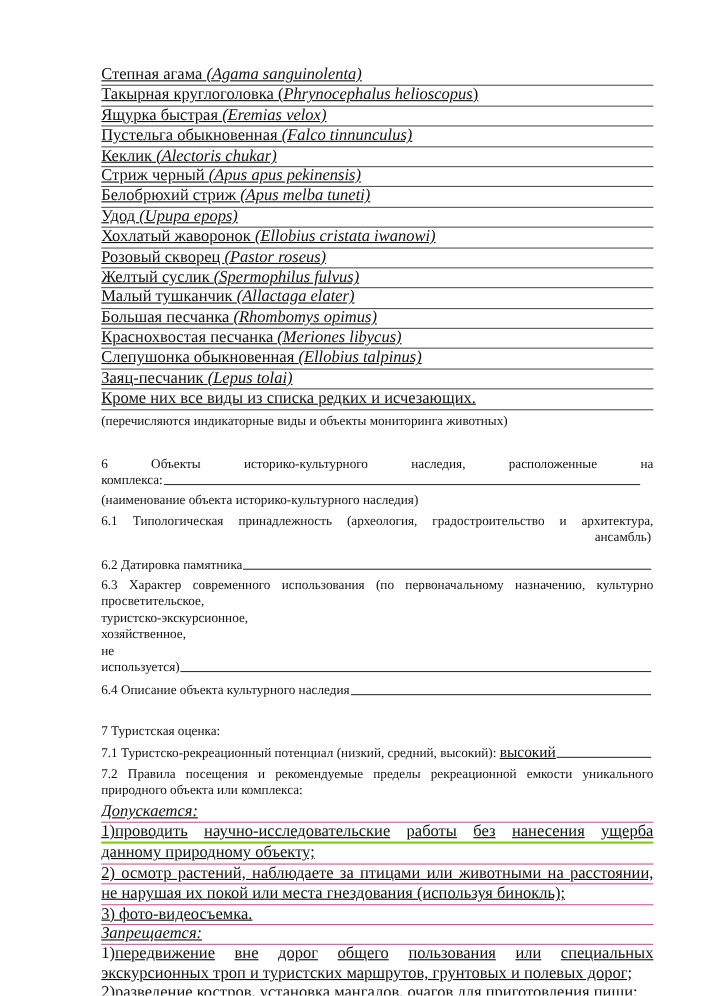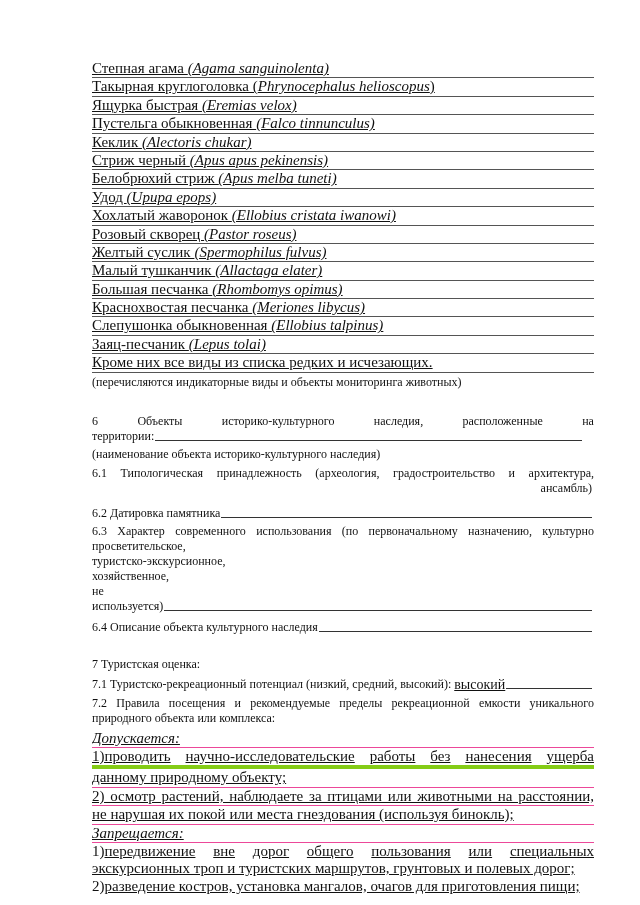--- a/index.html
+++ b/index.html
@@ -16,21 +16,21 @@
     .it { font-style: italic; }
     .caption { font-size: 12px; text-align: left; line-height: 16px; }
     .small { font-size: 12px; line-height: 15px; }
     .row { display: flex; align-items: flex-end; }
     .row .grow { flex: 1; border-bottom: 1px solid #333; margin-bottom: 3px; margin-left: 1px; }
     .ul-line {
       font-size: 15px; line-height: 17.4px; border-bottom: 1px solid #ec4899;
       white-space: nowrap; overflow: hidden;
     }
     .ul-line u { text-decoration: underline; }
-    .just15 { font-size: 15px; line-height: 17.4px; text-align: justify; text-align-last: justify; border-bottom: 4px solid #84cc16; white-space: nowrap; }
+    .just15 { font-size: 15px; line-height: 17.4px; text-align: justify; text-align-last: justify; border-bottom: 2px solid #84cc16; white-space: nowrap; }
   </style>
 </head>
 <body>
 
 <div class="page">
 
   <div>
     <div class="line-big"><span class="u">Степная агама </span><span class="u it">(Agama sanguinolenta)</span></div>
     <div class="line-big"><span class="u">Такырная круглоголовка (</span><span class="u it">Phrynocephalus helioscopus</span><span class="u">)</span></div>
     <div class="line-big"><span class="u">Ящурка быстрая </span><span class="u it">(Eremias velox)</span></div>
@@ -56,21 +56,21 @@
   <div class="small">
     <div style="display:flex; justify-content:space-between;">
       <span>6</span>
       <span>Объекты</span>
       <span>историко-культурного</span>
       <span>наследия,</span>
       <span>расположенные</span>
       <span>на</span>
     </div>
     <div class="row" style="margin-right:12px;">
-      <span>территории:</span>
+      <span>комплекса:</span>
       <span class="grow"></span>
     </div>
     <div class="caption" style="margin-top:2px;">(наименование объекта историко-культурного наследия)</div>
 
     <div style="margin-top:4px; display:flex; justify-content:space-between;">
       <span style="text-align:justify; text-align-last:justify; width:100%; display:block;">6.1 Типологическая принадлежность (археология, градостроительство и архитектура,</span>
     </div>
     <div class="row" style="margin-right:2px;flex-direction:column;">
       <span>ансамбль)</span>
       <span class="grow"></span>
@@ -123,20 +123,21 @@
         <u>работы</u>
         <u>без</u>
         <u>нанесения</u>
         <u>ущерба</u>
       </div>
       <div class="ul-line"><u>данному природному объекту;</u></div>
       <div class="ul-line">
           <u style="display:block; text-align:justify; text-align-last:justify;">2) осмотр растений, наблюдаете за птицами или животными на расстоянии,</u>
         </div>
       <div class="ul-line"><u>не нарушая их покой или места гнездования (используя бинокль);</u></div>
+      <div class="ul-line"><u>3) фото-видеосъемка.</u></div>
       <div class="ul-line"><u class="it">Запрещается:</u></div>
       <div class="just15" style="display:flex; justify-content:space-between; border-bottom:none;">
         <span><span>1)</span><u>передвижение</u></span>
         <u>вне</u>
         <u>дорог</u>
         <u>общего</u>
         <u>пользования</u>
         <u>или</u>
         <u>специальных</u>
       </div>

